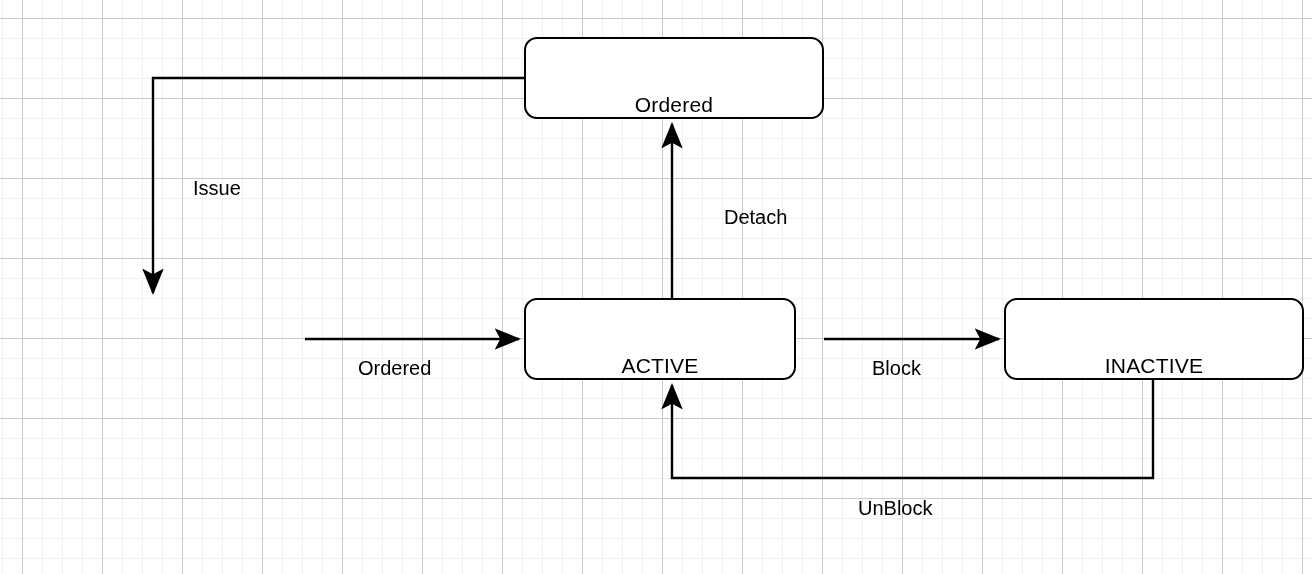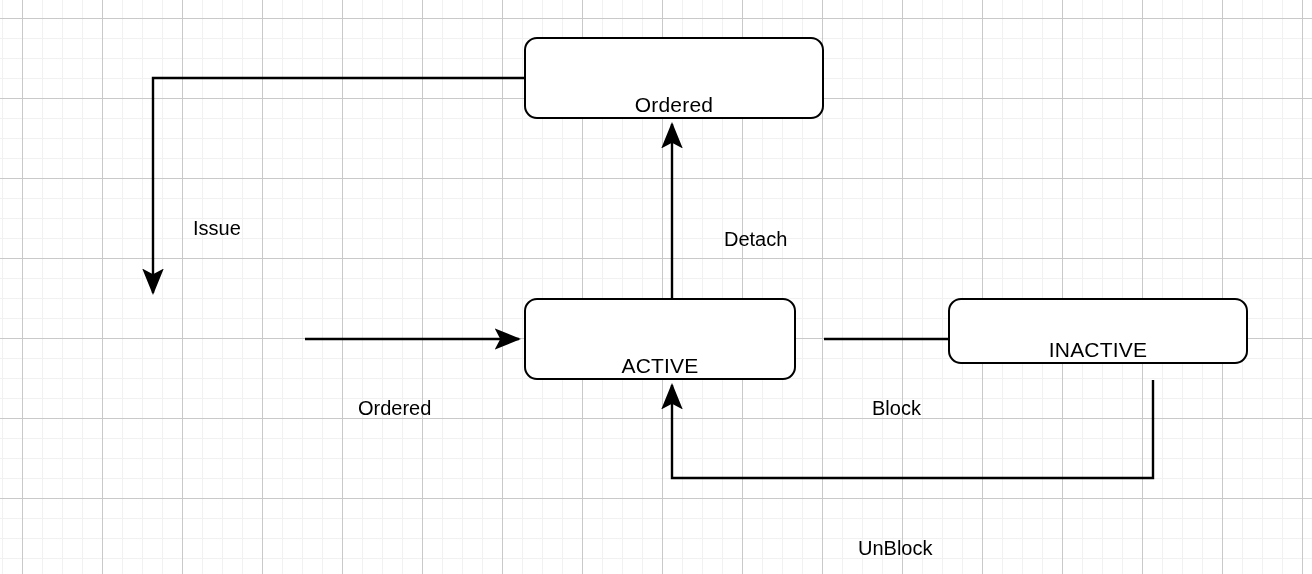--- a/index.html
+++ b/index.html
@@ -46,21 +46,20 @@
     letter-spacing: 0.2px;
     white-space: nowrap;
   }
   .edge-label {
     position: absolute;
     font-family: "Liberation Sans", sans-serif;
     font-size: 20px;
     color: #000000;
     white-space: nowrap;
     background: transparent;
-    margin-top: 40px;
   }
 </style>
 </head>
 <body>
 
 <div id="canvas">
 
   <svg id="edge-layer" viewBox="0 0 1312 574" xmlns="http://www.w3.org/2000/svg">
     <defs>
       <marker id="arrow" markerWidth="11" markerHeight="9" refX="10.2" refY="4.5" orient="auto" markerUnits="strokeWidth">
@@ -81,27 +80,27 @@
 
   <div class="node" id="node-ordered" style="left:524px; top:37px; width:300px; height:82px;">
     <span class="node-label">Ordered</span>
   </div>
 
 
   <div class="node" id="node-active" style="left:524px; top:298px; width:272px; height:82px;">
     <span class="node-label">ACTIVE</span>
   </div>
 
-  <div class="node" id="node-inactive" style="left:948px; top:298px; width:300px; height:66px;">
+  <div class="node" id="node-inactive" style="left:1004px; top:298px; width:300px; height:82px;">
     <span class="node-label">INACTIVE</span>
   </div>
 
   <div class="edge-label" style="left:193px; top:177px;">Issue</div>
 
   <div class="edge-label" style="left:358px; top:357px;">Ordered</div>
 
-  <div class="edge-label" style="left:724px; top:188px;">Detach</div>
+  <div class="edge-label" style="left:724px; top:206px;">Detach</div>
 
   <div class="edge-label" style="left:872px; top:357px;">Block</div>
 
   <div class="edge-label" style="left:858px; top:497px;">UnBlock</div>
 
 </div>
 
 </body></html>

